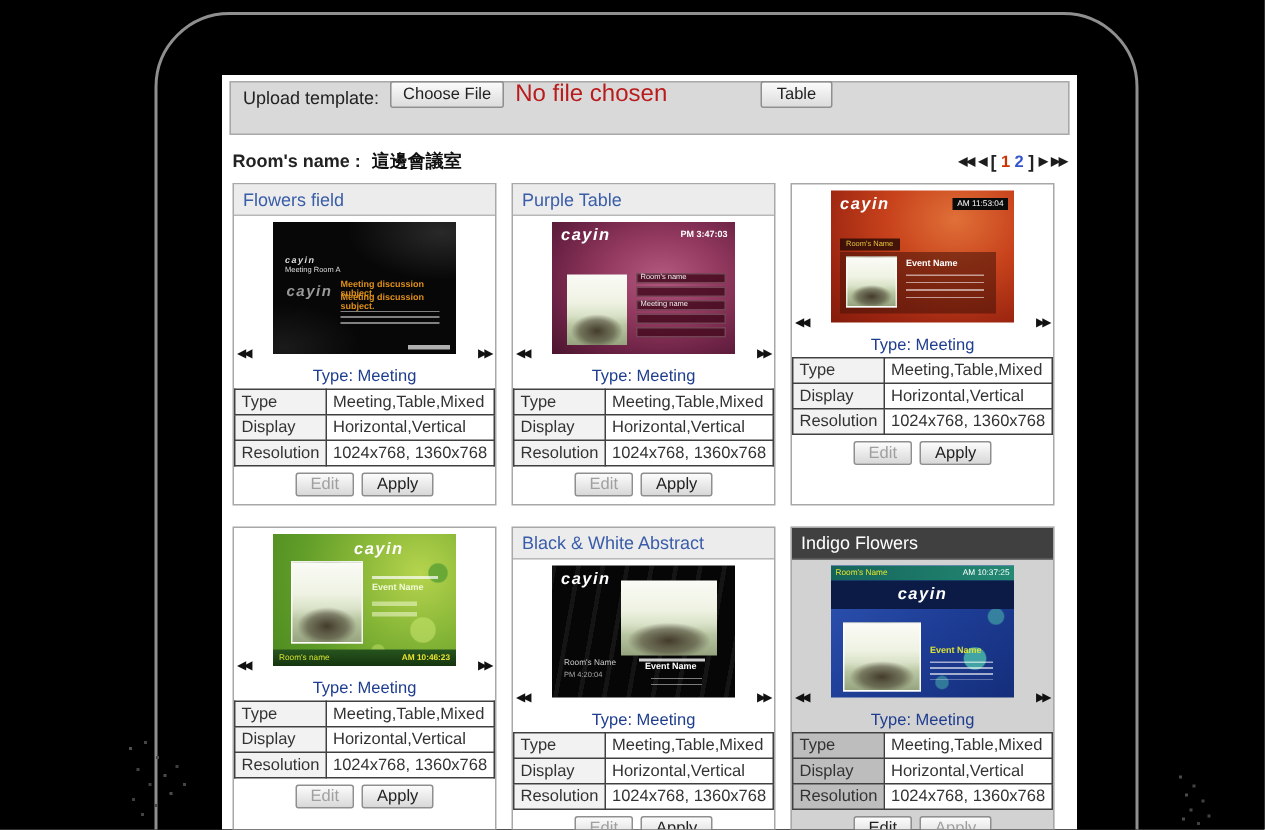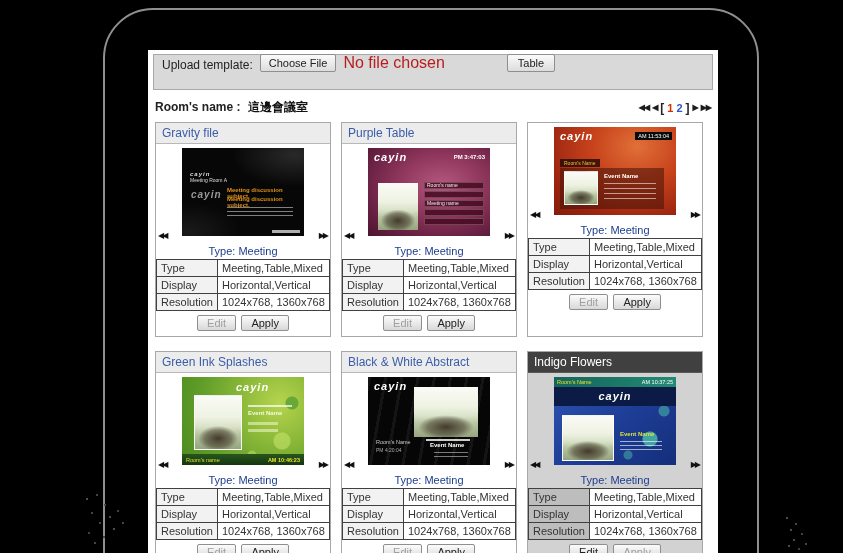--- a/index.html
+++ b/index.html
@@ -182,21 +182,21 @@
         <span class="pg-link">2</span>
         <span class="bracket">]</span>
         <span class="arrow">▶</span>
         <span class="arrow">▶▶</span>
       </div>
     </div>
 
     <div class="grid">
 
       <div class="card">
-        <div class="card-header">Gravity file</div>
+        <div class="card-header">Flowers field</div>
         <div class="preview-row">
           <span class="nav-arrow left">◀◀</span>
           <div class="pv pv-gravity">
             <div class="g-top">
               <span class="cayin">cayin</span>
               <span>Meeting Room A</span>
             </div>
             <div class="g-cayin cayin">cayin</div>
             <div class="g-sub1">Meeting discussion subject.</div>
             <div class="g-sub2">Meeting discussion subject.</div>
@@ -301,21 +301,20 @@
               </tr>
         </tbody>
           </table>
         <div class="btn-row">
           <button class="btn disabled">Edit</button>
           <button class="btn">Apply</button>
         </div>
       </div>
 
       <div class="card">
-        <div class="card-header">Green Ink Splashes</div>
         <div class="preview-row">
           <span class="nav-arrow left">◀◀</span>
           <div class="pv pv-green">
             <div class="gr-logo cayin">cayin</div>
             <div class="photo gr-photo"></div>
             <div class="gr-date"></div>
             <div class="gr-event">Event Name</div>
             <div class="gr-l1"></div>
             <div class="gr-l2"></div>
             <div class="gr-bottom">

